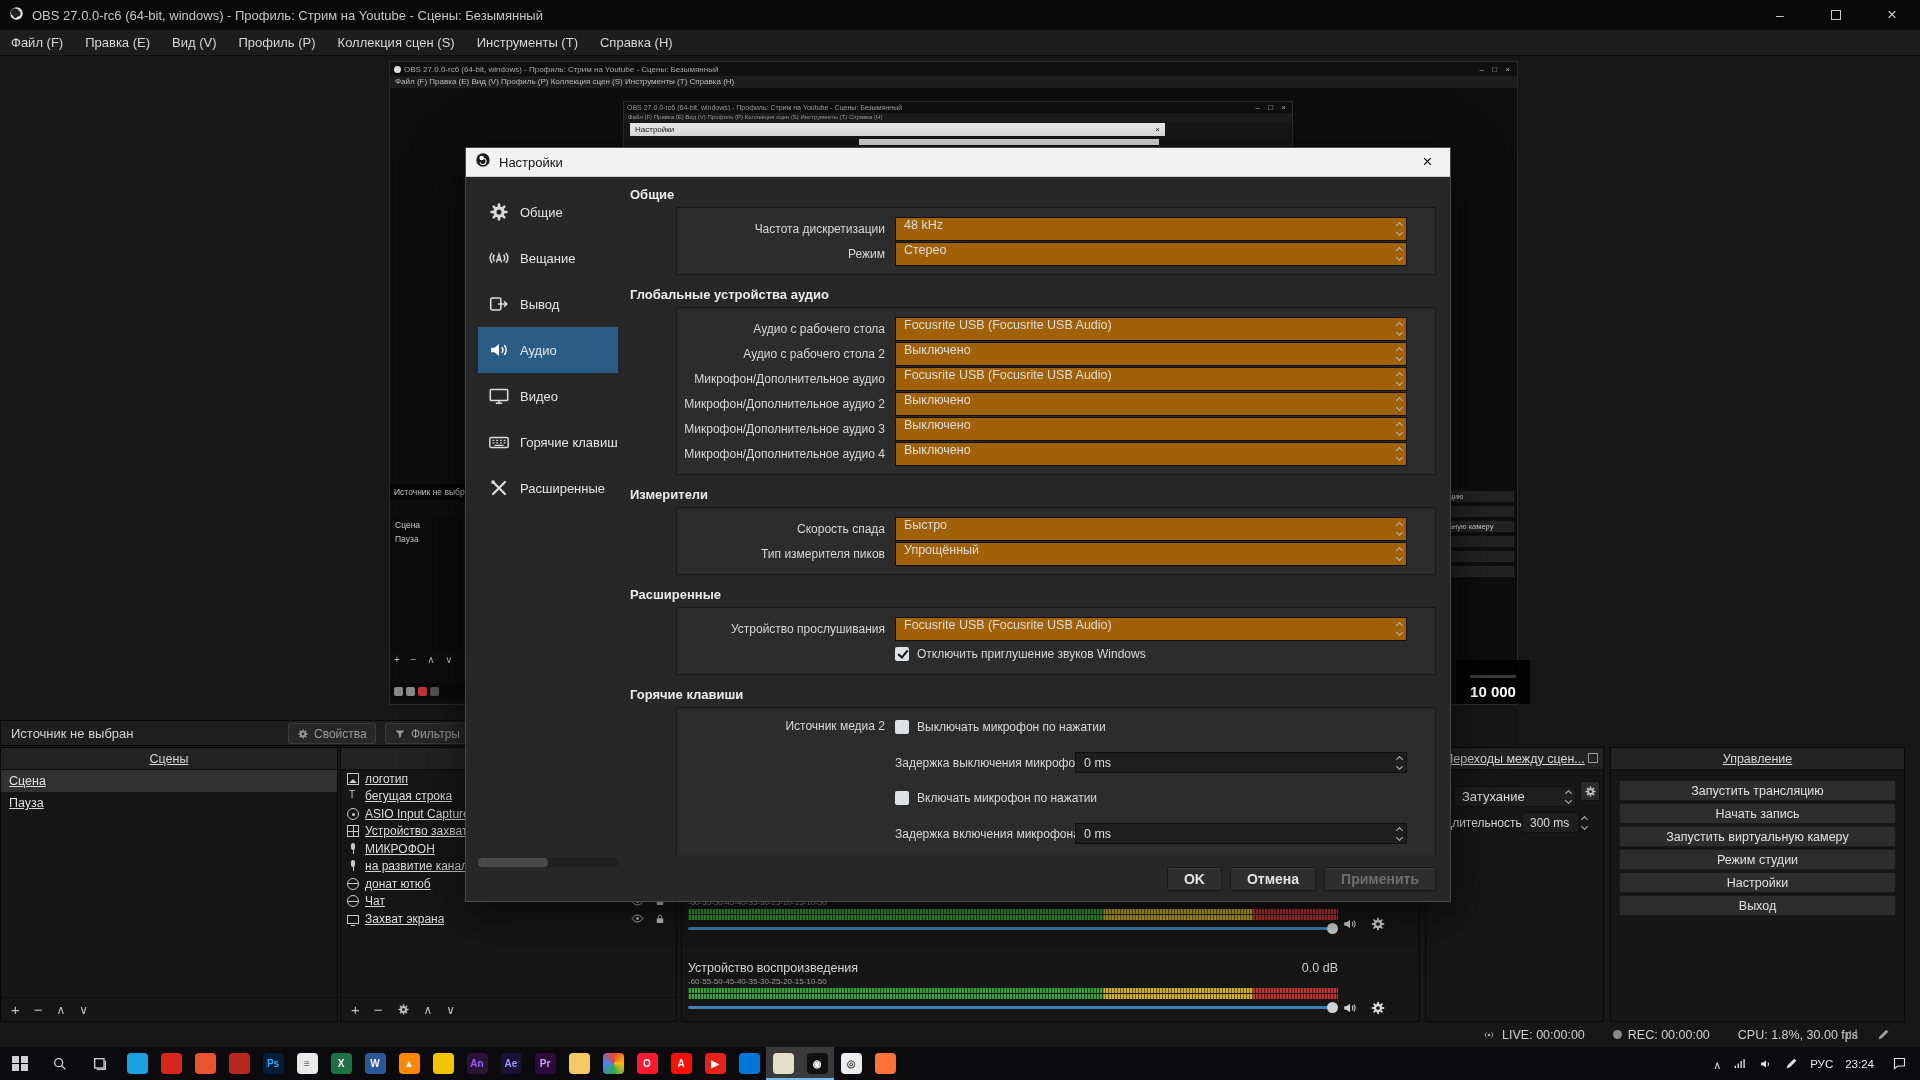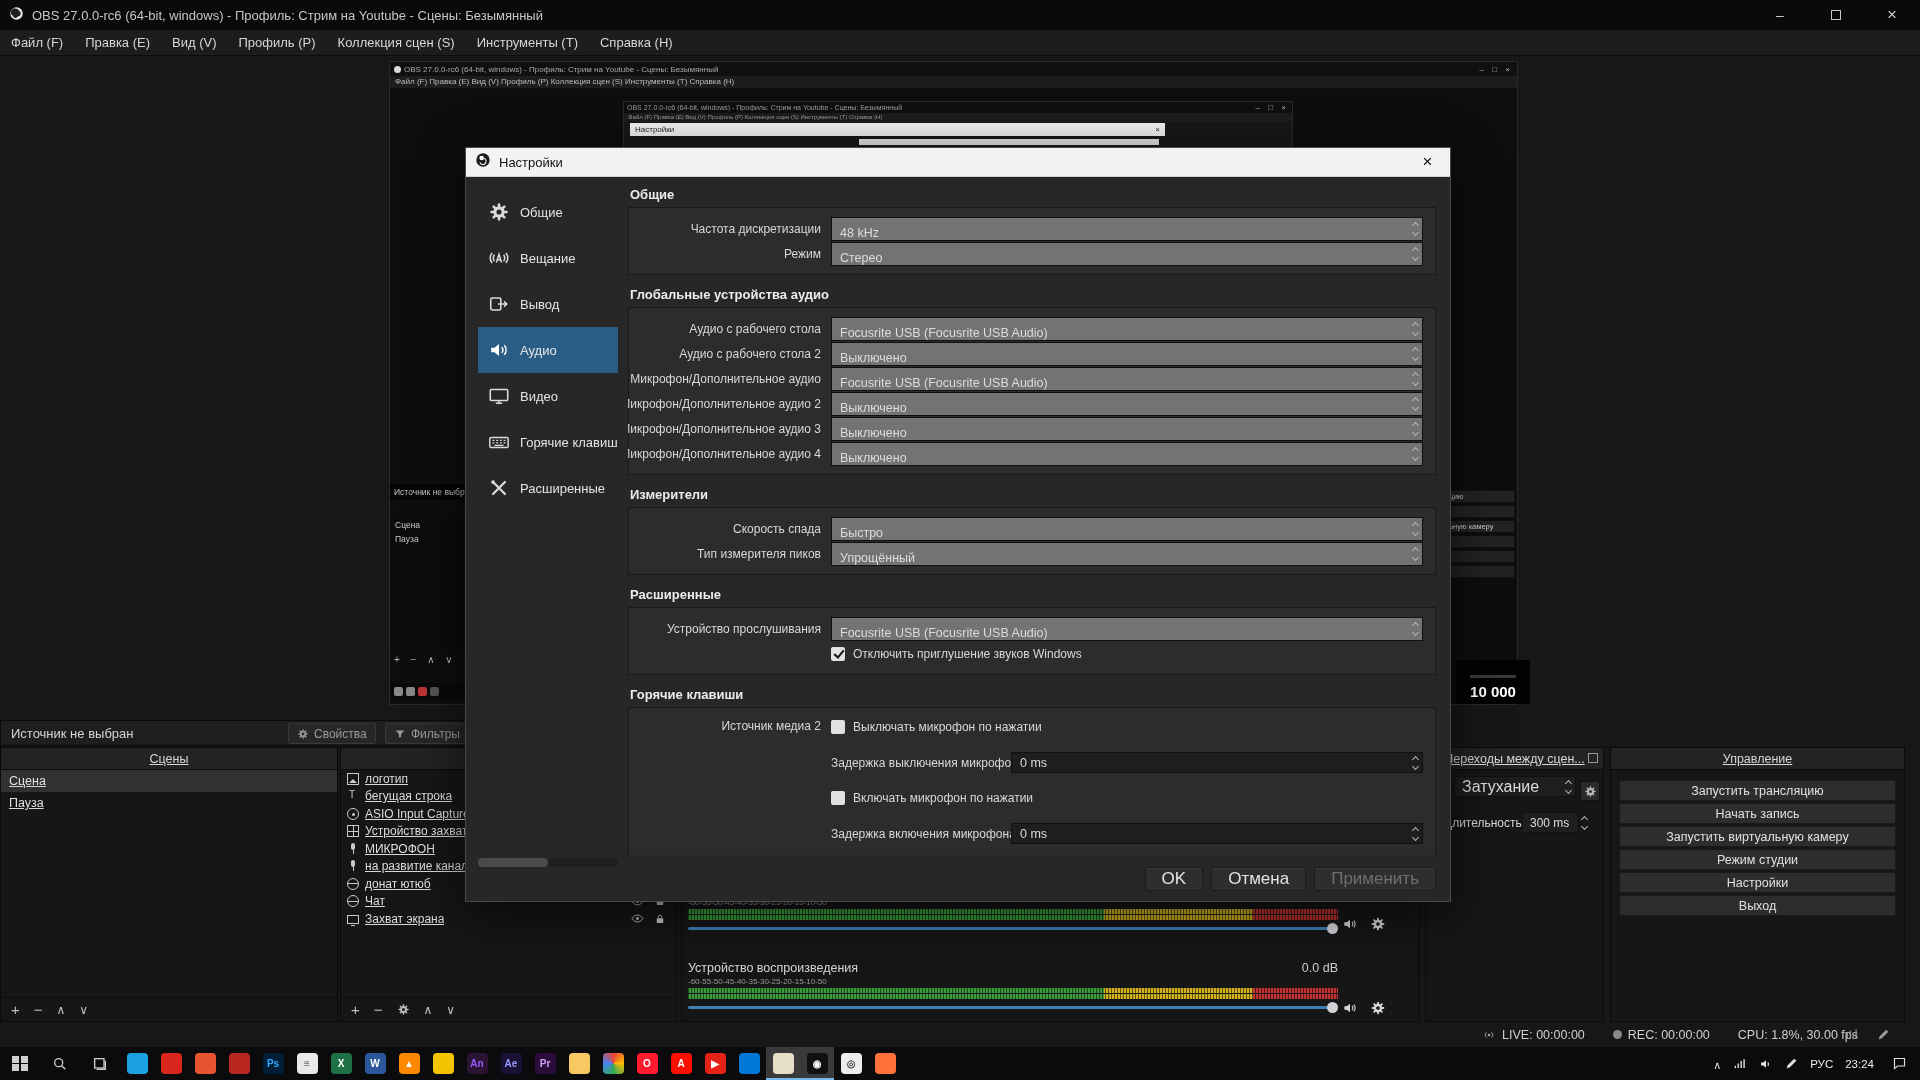--- a/index.html
+++ b/index.html
@@ -67,24 +67,24 @@
   .dlg-body{position:absolute;left:0;top:29px;right:0;bottom:0;}
   .dlg-nav{position:absolute;left:12px;top:12px;width:140px;bottom:44px;overflow:hidden;}
   .nav-item{height:46px;display:flex;align-items:center;gap:10px;padding-left:10px;font-size:13px;color:#e4e4e4;white-space:nowrap;}
   .nav-item.sel{background:#2a5d86;color:#e5e5e5;}
   .nav-item svg{flex:none;}
   .nav-track{position:absolute;left:12px;bottom:34px;width:140px;height:9px;background:#1f1f1f;border-radius:4px;}
   .nav-thumb{position:absolute;left:0;top:0;width:70px;height:9px;background:#4a4a4a;border-radius:4px;}
   .dlg-content{position:absolute;left:162px;top:10px;right:14px;bottom:46px;overflow:hidden;}
   .sec{margin-bottom:12px;}
   .sec-title{font-size:13px;font-weight:bold;color:#ececec;margin:0 0 5px 2px;}
-  .sec-box{background:#2c2c2c;border:1px solid #191919;padding:8px 12px;}
+  .sec-box{background:#2c2c2c;border:1px solid #191919;padding:8px 28px;margin-left:48px;}
   .frow{display:grid;grid-template-columns:180px 1fr;gap:10px;align-items:center;min-height:25px;}
   .flabel{font-size:12px;color:#d8d8d8;justify-self:end;text-align:right;white-space:nowrap;}
-  .combo{position:relative;height:24px;background:#737373;border:1px solid #101010;display:flex;align-items:flex-end;
+  .combo{position:relative;height:24px;background:#a16207;border:1px solid #101010;display:flex;align-items:flex-start;
     padding:0 22px 0 8px;}
   .cval{font-size:12.5px;color:#dcdcdc;white-space:nowrap;overflow:hidden;}
   .spin{position:absolute;right:4px;top:0;bottom:0;display:flex;flex-direction:column;justify-content:center;}
   .chev{display:block;width:5px;height:5px;border-right:1.5px solid #b5b5b5;border-bottom:1.5px solid #b5b5b5;margin:1px auto;}
   .chev.up{transform:rotate(-135deg);}
   .chev.dn{transform:rotate(45deg);}
   .cbrow{display:flex;align-items:center;gap:8px;min-height:22px;}
   .cb{position:relative;width:14px;height:14px;background:#dfe1e3;border-radius:2px;flex:none;}
   .cb.checked::after{content:"";position:absolute;left:4.5px;top:1.5px;width:4px;height:8px;
     border:solid #141414;border-width:0 2px 2px 0;transform:rotate(40deg);}
@@ -92,21 +92,21 @@
   .hkrow{display:grid;grid-template-columns:180px 1fr;gap:10px;align-items:start;}
   .hkrow + .hkrow{margin-top:8px;}
   .hkrow .flabel{margin-top:3px;}
   .hkstack{display:flex;flex-direction:column;gap:13px;}
   .dlrow{display:flex;align-items:center;gap:8px;min-height:23px;}
   .dll{font-size:12px;color:#d8d8d8;width:172px;white-space:nowrap;flex:none;}
   .spinfield{position:relative;flex:1;height:21px;background:#1e1e1e;border:1px solid #101010;
     display:flex;align-items:center;padding:0 22px 0 8px;font-size:12.5px;color:#dcdcdc;}
   .dlg-footer{position:absolute;right:14px;bottom:10px;display:flex;gap:8px;}
   .dbtn{height:24px;padding:0 16px;background:#2e2e2e;border:1px solid #1a1a1a;box-shadow:inset 0 1px rgba(255,255,255,.05);
-    color:#e3e3e3;font-size:17px;font-family:inherit;border-radius:2px;}
+    color:#e3e3e3;font-size:14px;font-family:inherit;border-radius:2px;font-weight:bold;}
   .dbtn.disabled{color:#6f6f6f;}
 
   
   .source-row{position:absolute;left:0;top:720px;width:677px;height:26px;background:#1e1e1e;border:1px solid #0a0a0a;
     display:flex;align-items:center;padding-left:10px;}
   .source-row .txt{font-size:13px;color:#d4d4d4;}
   .srbtn{position:absolute;height:21px;display:flex;align-items:center;gap:5px;background:#272727;
     border:1px solid #3a3a3a;border-radius:2px;color:#9a9a9a;font-size:12px;padding:0 8px;}
   .srbtn.props{left:287px;top:2px;}
   .srbtn.filts{left:384px;top:2px;}
@@ -157,22 +157,22 @@
     linear-gradient(90deg,#3c9e3c 0 64%,#d2b31c 64% 87%,#c03434 87% 100%);}
   .mslider{position:relative;height:11px;margin-top:3px;}
   .mline{position:absolute;left:0;right:10px;top:4px;height:3px;background:#3e7fb5;border-radius:2px;}
   .mhandle{position:absolute;right:0;top:0;width:11px;height:11px;border-radius:50%;background:#d0d3d6;}
   .micons{position:absolute;width:70px;display:flex;gap:12px;align-items:center;}
   .mi1{left:660px;top:168px;}
   .mi2{left:660px;top:252px;}
 
   .trans-panel{left:1425px;width:179px;}
   .dockico{position:absolute;right:5px;top:5px;width:10px;height:10px;border:1px solid #9a9a9a;}
-  .trans-combo{position:absolute;left:28px;top:28px;width:122px;height:21px;background:#1e1e1e;border:1px solid #101010;
-    display:flex;align-items:center;padding:0 18px 0 7px;font-size:16px;color:#dcdcdc;}
+  .trans-combo{position:absolute;left:28px;top:38px;width:122px;height:21px;background:#1e1e1e;border:1px solid #101010;
+    display:flex;align-items:center;padding:0 18px 0 7px;font-size:13px;color:#dcdcdc;}
   .trans-gear{position:absolute;left:154px;top:33px;width:20px;height:20px;background:#2a2a2a;border:1px solid #101010;
     display:flex;align-items:center;justify-content:center;}
   .dur-label{position:absolute;left:18px;top:68px;font-size:12px;color:#d8d8d8;}
   .dur-field{position:absolute;left:96px;top:64px;width:57px;height:21px;background:#1e1e1e;border:1px solid #101010;
     display:flex;align-items:center;padding-left:7px;font-size:12px;color:#dcdcdc;}
   .dur-arrows{position:absolute;left:156px;top:64px;display:flex;flex-direction:column;justify-content:center;height:21px;}
 
   .ctl-panel{left:1610px;width:295px;}
   .ctl-btns{position:absolute;left:8px;top:32px;right:8px;display:flex;flex-direction:column;gap:2px;}
   .ctl-btn{height:21px;background:#2d2d2d;border:1px solid #1a1a1a;color:#e0e0e0;font-size:12.5px;

